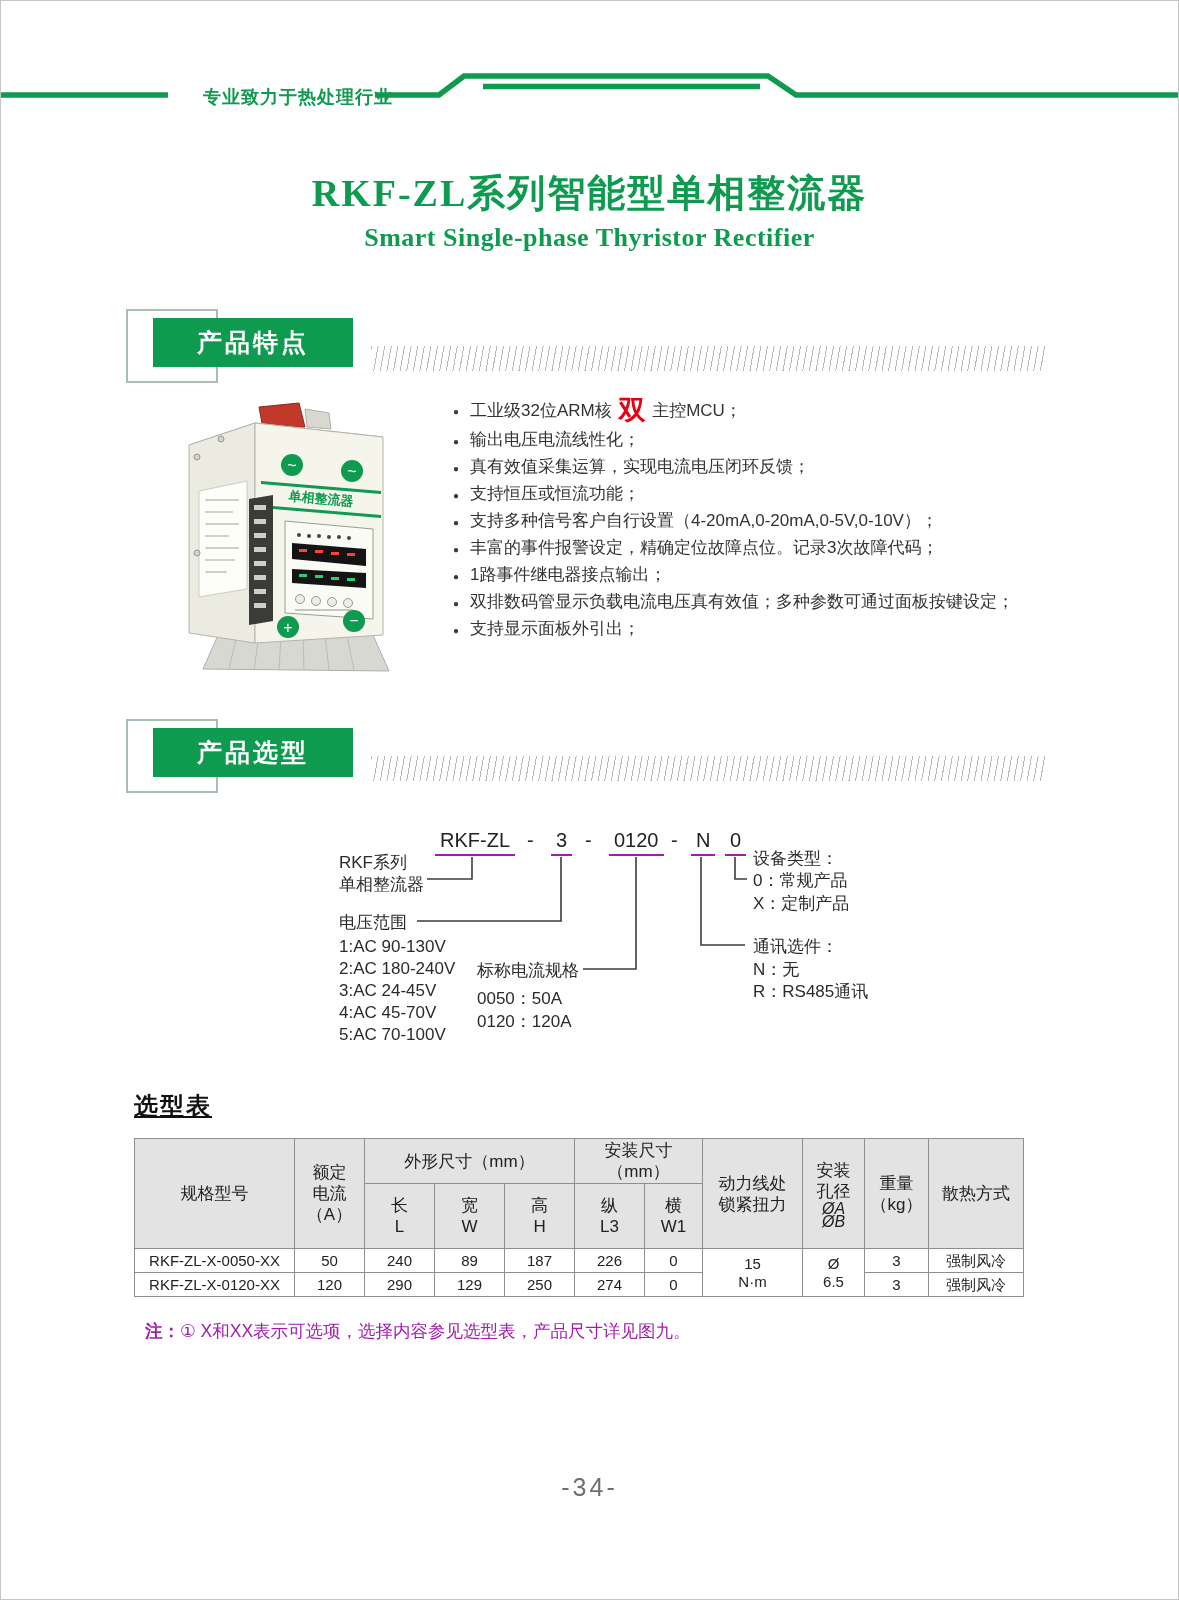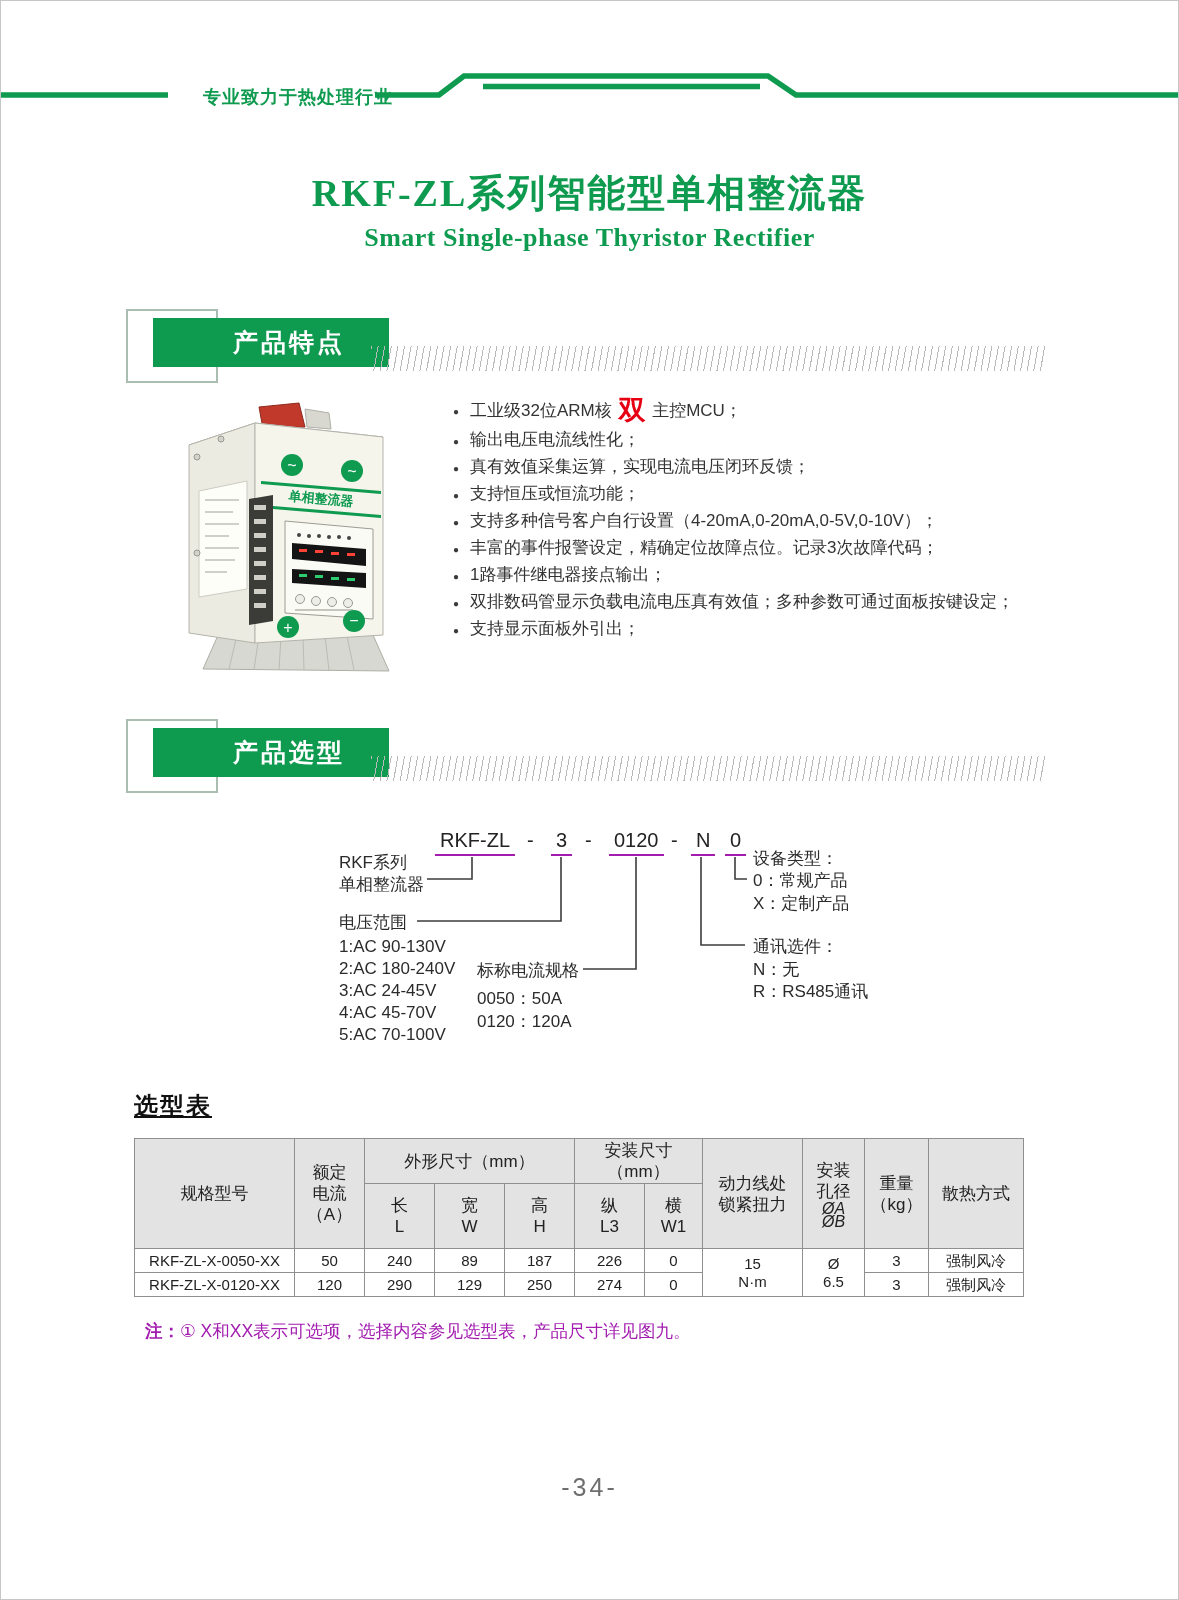--- a/index.html
+++ b/index.html
@@ -18,21 +18,21 @@
   .hdr-svg{position:absolute;left:0;top:0;width:1179px;height:130px;}
   .tagline{position:absolute;left:177px;top:84px;font-size:18px;font-weight:bold;color:var(--brand-green);letter-spacing:1px;white-space:nowrap;margin-left:25px;}
 
   
   .title-cn{position:absolute;left:0;top:167px;width:100%;margin:0;text-align:center;font-family:"Liberation Serif","DejaVu Serif",serif;font-size:38px;font-weight:bold;color:var(--brand-green);letter-spacing:2px;}
   .title-en{position:absolute;left:0;top:222px;width:100%;margin:0;text-align:center;font-family:"Liberation Serif","DejaVu Serif",serif;font-size:26px;font-weight:bold;color:var(--brand-green);letter-spacing:0.5px;}
 
   
   .sec-hdr{position:absolute;left:125px;width:930px;height:85px;}
   .sec-bracket{position:absolute;left:0;top:5px;width:88px;height:70px;border:2px solid #a9bdb0;background:#fff;}
-  .sec-green{position:absolute;left:27px;top:14px;width:200px;height:49px;background:var(--brand-green);color:#fff;font-size:25px;font-weight:bold;letter-spacing:3px;display:flex;align-items:center;justify-content:center;padding-left:36px;}
+  .sec-green{position:absolute;left:27px;top:14px;width:200px;height:49px;background:var(--brand-green);color:#fff;font-size:25px;font-weight:bold;letter-spacing:3px;display:flex;align-items:center;justify-content:center;}
   .sec-hatch{position:absolute;left:245px;top:42px;width:676px;height:25px;background:repeating-linear-gradient(100deg,#b9b9b9 0,#b9b9b9 1px,transparent 1px,transparent 6.5px);}
 
   
   .product{position:absolute;left:158px;top:382px;}
 
   
   .features{position:absolute;left:452px;top:394px;width:610px;list-style:none;margin:0;padding:0;}
   .features li{position:relative;padding-left:17px;font-size:17px;line-height:21px;margin-bottom:6px;color:var(--text-dark);white-space:nowrap;}
   .features li::before{content:"●";position:absolute;left:0;top:2px;font-size:10px;color:#3a3a3a;}
   .features li.first{line-height:30px;margin-bottom:3px;}

